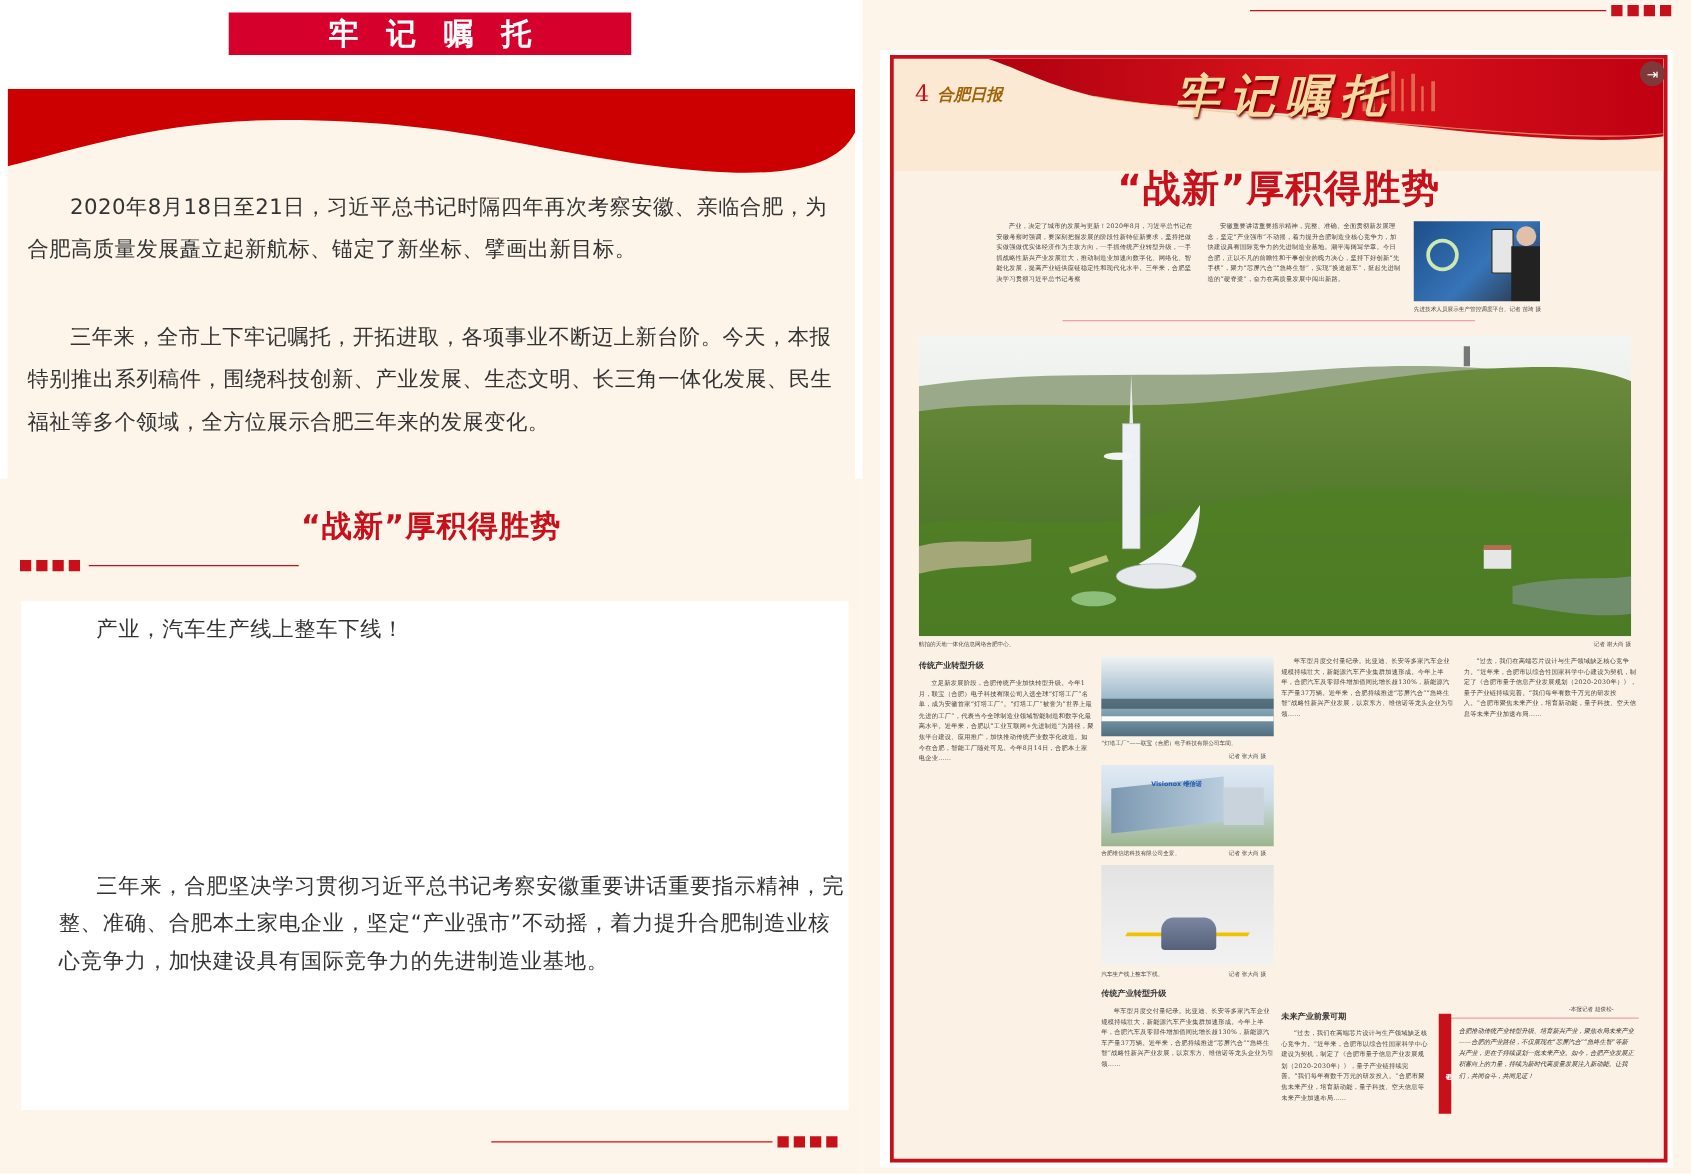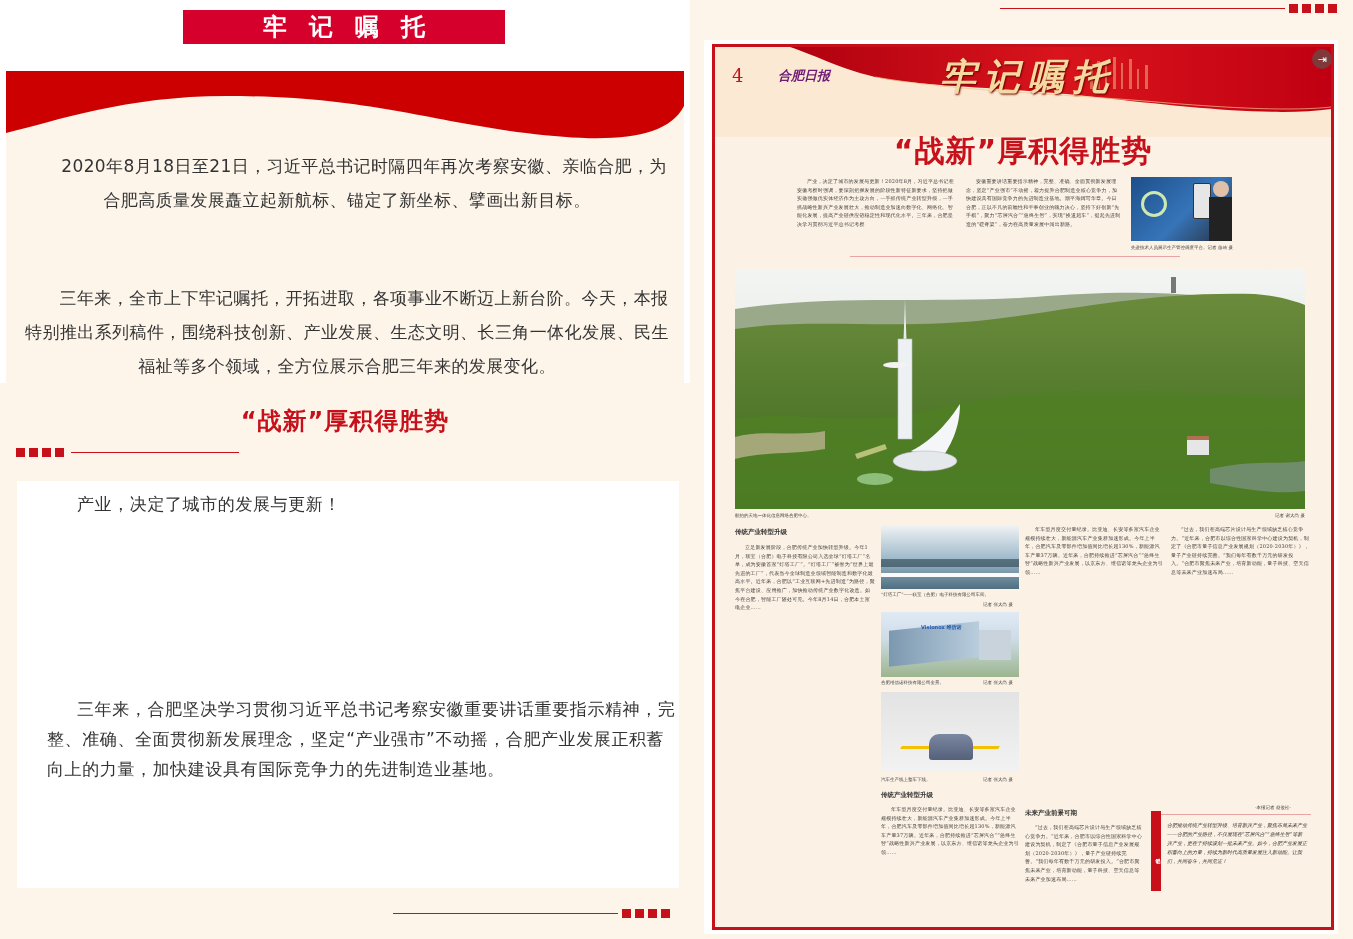--- a/index.html
+++ b/index.html
@@ -19,21 +19,21 @@
     display: flex; align-items: center; justify-content: center; letter-spacing: 22px;
     padding-left: 22px;
   }
   .wave-box {
     position: absolute; left: 6px; top: 71px; width: 678px; height: 315px;
     background: #fdf5ea; overflow: hidden;
   }
   .wave-box svg { position: absolute; left: 0; top: 0; }
   .intro-p {
     position: absolute; left: 22px; width: 650px; font-size: 17px; line-height: 34px;
-    color: #333; text-indent: 34px; letter-spacing: 0.4px; text-align: center;
+    color: #333; text-indent: 34px; letter-spacing: 0.4px;
   }
   .lower-panel {
     position: absolute; left: 0; top: 383px; width: 690px; height: 556px;
     background: #fdf5ea;
   }
   .section-title {
     position: absolute; left: 0; top: 405px; width: 690px; text-align: center;
     color: #c8101a; font-size: 24px; font-weight: bold; letter-spacing: 1px;
   }
   .deco-left { position: absolute; left: 16px; top: 448px; display: flex; align-items: center; }
@@ -61,22 +61,22 @@
     position: absolute; left: 712px; top: 44px; width: 622px; height: 886px;
     border: 3px solid #c8101a; background: #fbf1e4; overflow: hidden;
   }
   .paper-header { position: absolute; left: 0; top: 0; width: 616px; height: 90px; overflow: hidden; }
   .paper-header svg { position: absolute; left: 0; top: 0; }
   .page-num {
     position: absolute; left: 17px; top: 18px; color: #c8101a; font-size: 18px;
     font-family: "DejaVu Serif", serif;
   }
   .paper-name {
-    position: absolute; left: 35px; top: 20px; color: #701a75; font-size: 13px;
-    font-style: italic; font-family: "DejaVu Serif", serif; font-weight: bold; margin-left: 28px;
+    position: absolute; left: 35px; top: 20px; color: #a16207; font-size: 13px;
+    font-style: italic; font-family: "DejaVu Serif", serif; font-weight: bold;
   }
   .paper-header-title {
     position: absolute; left: 225px; top: 6px; color: #f4d9a0; font-size: 36px;
     font-family: "DejaVu Serif", serif; font-weight: bold; font-style: italic;
     letter-spacing: 8px; text-shadow: 1px 1px 2px #6b0000;
   }
   .exit-btn {
     position: absolute; left: 1312px; top: 49px; width: 20px; height: 20px; border-radius: 50%;
     background: #7e3a3a; color: #fff; display: flex; align-items: center; justify-content: center;
     font-size: 11px; z-index: 5;
@@ -122,36 +122,36 @@
 <body>
 
 <div class="left">
   <div class="title-banner">牢记嘱托</div>
 
   <div class="wave-box">
     <svg width="678" height="80" viewBox="0 0 678 80">
       <path d="M0,0 L678,0 L678,35 C660,70 600,72 520,62 C420,50 360,25 220,25 C120,25 50,50 0,62 Z" fill="#cc0000"></path>
     </svg>
     <p class="intro-p" style="top:78px;left:16px;">2020年8月18日至21日，习近平总书记时隔四年再次考察安徽、亲临合肥，为合肥高质量发展矗立起新航标、锚定了新坐标、擘画出新目标。</p>
-    <p class="intro-p" style="top:182px;left:16px;margin-top:28px;">三年来，全市上下牢记嘱托，开拓进取，各项事业不断迈上新台阶。今天，本报特别推出系列稿件，围绕科技创新、产业发展、生态文明、长三角一体化发展、民生福祉等多个领域，全方位展示合肥三年来的发展变化。</p>
+    <p class="intro-p" style="top:182px;left:16px;">三年来，全市上下牢记嘱托，开拓进取，各项事业不断迈上新台阶。今天，本报特别推出系列稿件，围绕科技创新、产业发展、生态文明、长三角一体化发展、民生福祉等多个领域，全方位展示合肥三年来的发展变化。</p>
   </div>
 
   <div class="lower-panel"></div>
   <h2 class="section-title">“战新”厚积得胜势</h2>
   <div class="deco-left">
     <span class="sq"></span>
       <span class="sq"></span>
       <span class="sq"></span>
       <span class="sq"></span>
     <span class="deco-line" style="width:168px;margin-left:3px;"></span>
   </div>
 
   <div class="white-card">
-    <p class="body-p" style="top:8px;">产业，决定了城市的发展与更新！</p>
-    <p class="body-p" style="top:213px;">三年来，合肥坚决学习贯彻习近平总书记考察安徽重要讲话重要指示精神，完整、准确、全面贯彻新发展理念，坚定“产业强市”不动摇，合肥产业发展正积蓄向上的力量，加快建设具有国际竞争力的先进制造业基地。</p>
+    <p class="body-p" style="top:8px;">产业，汽车生产线上整车下线！</p>
+    <p class="body-p" style="top:213px;">三年来，合肥坚决学习贯彻习近平总书记考察安徽重要讲话重要指示精神，完整、准确、合肥本土家电企业，坚定“产业强市”不动摇，着力提升合肥制造业核心竞争力，加快建设具有国际竞争力的先进制造业基地。</p>
   </div>
 
   <div class="deco-right">
     <span class="deco-line" style="width:225px;margin-right:4px;"></span>
     <span class="sq"></span>
       <span class="sq"></span>
       <span class="sq"></span>
       <span class="sq"></span>
   </div>
 </div>

